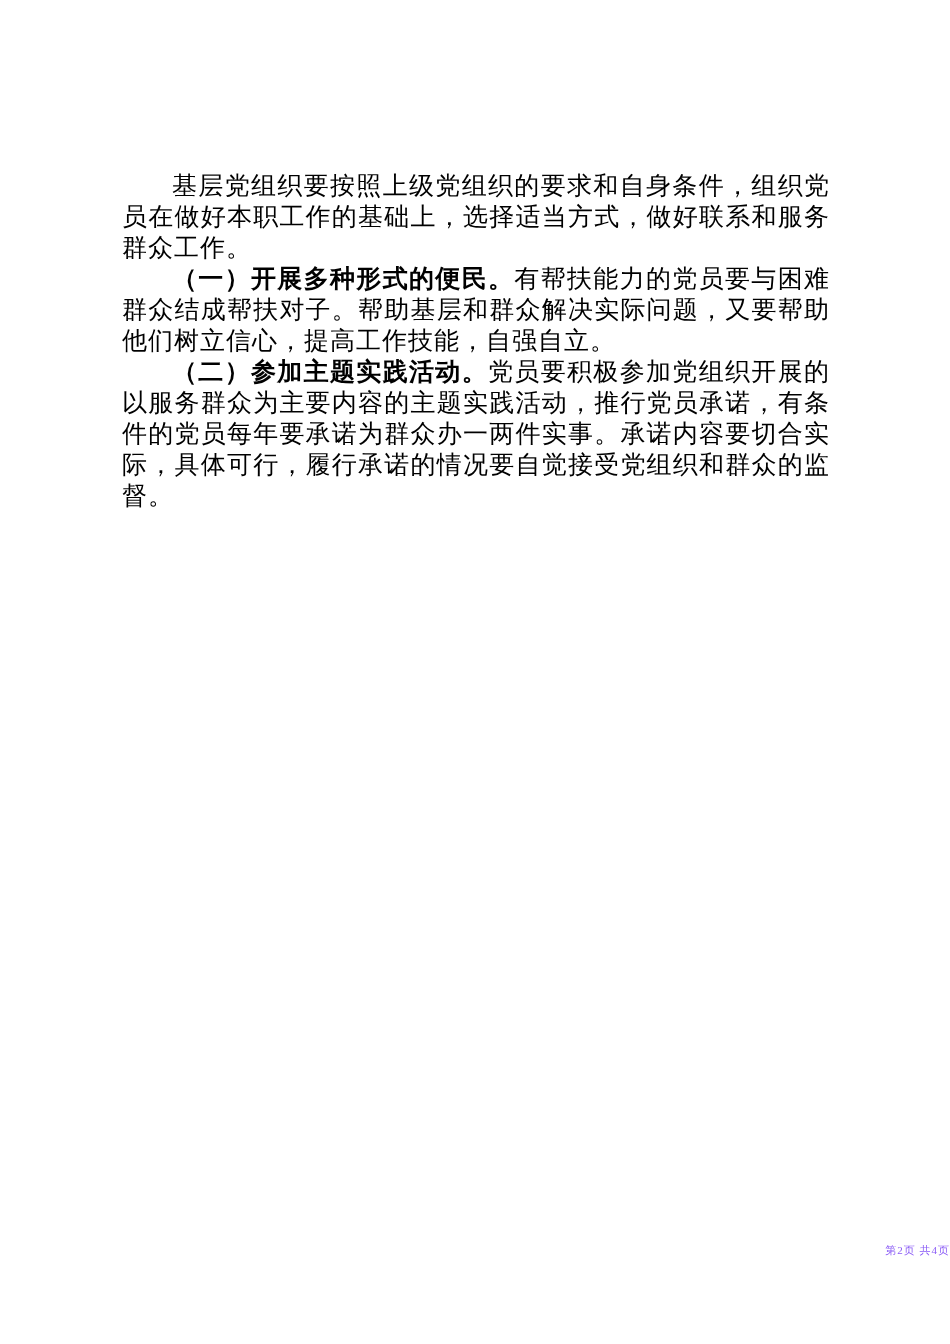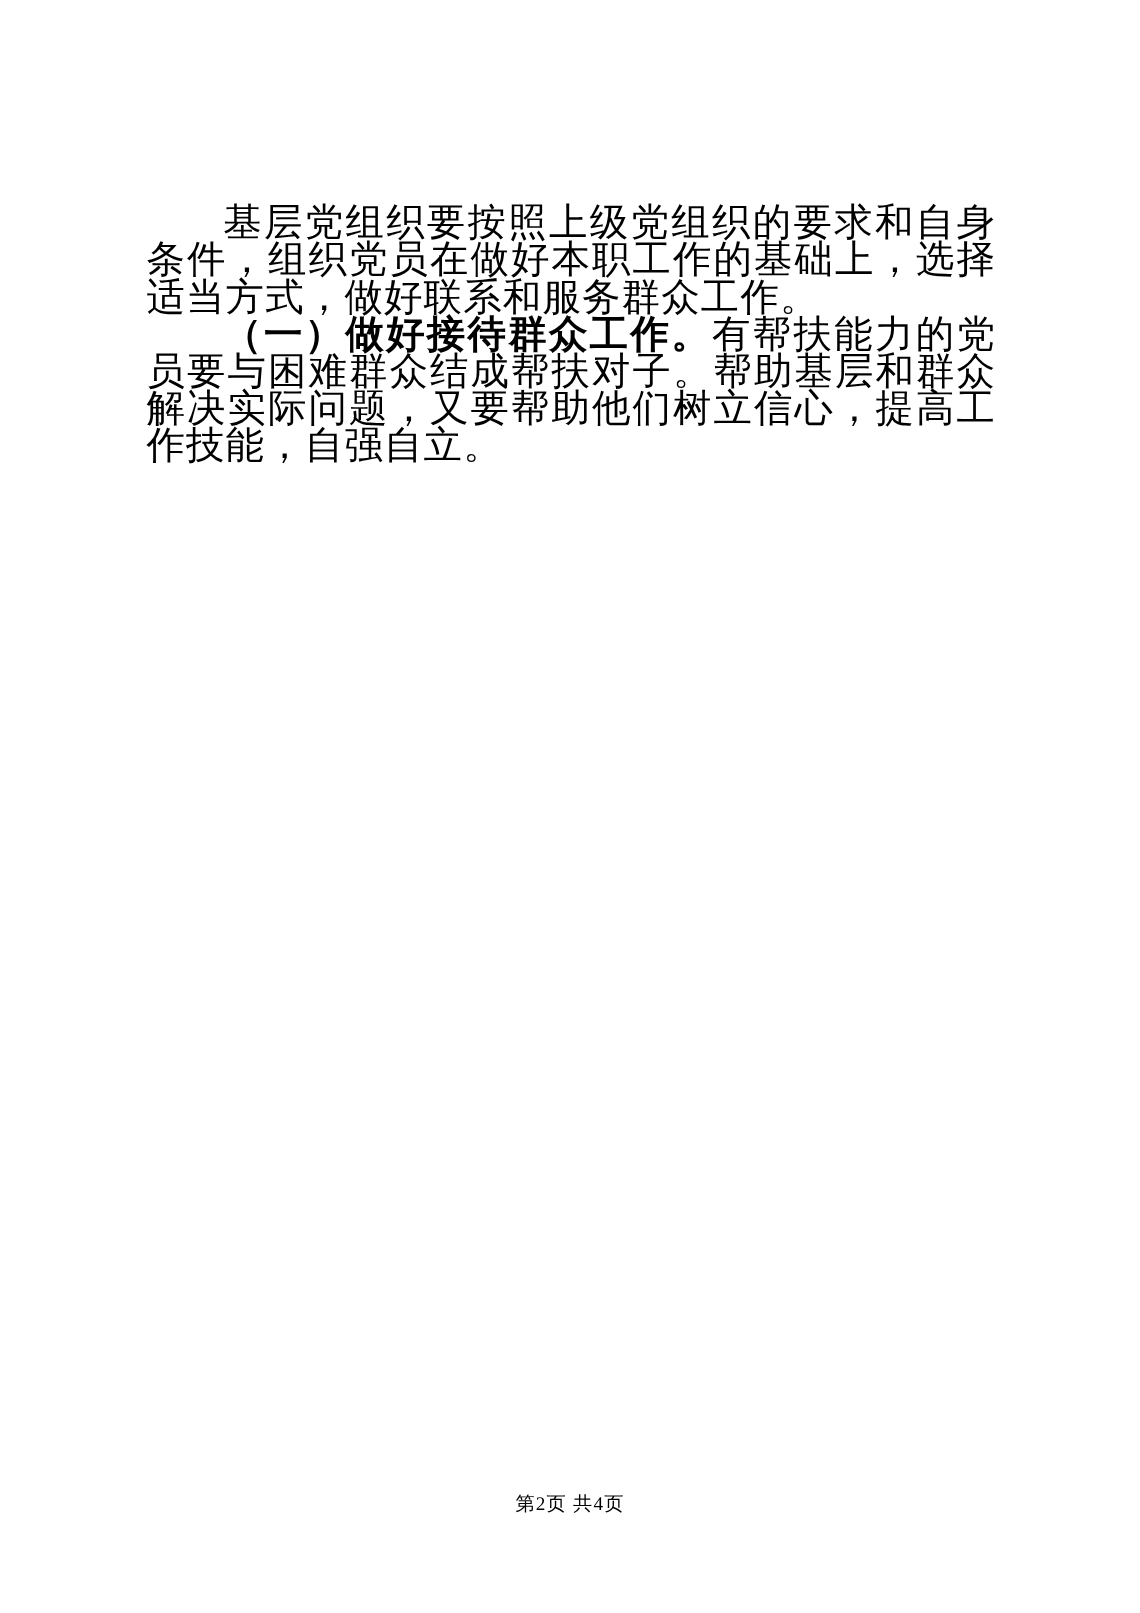--- a/index.html
+++ b/index.html
@@ -17,52 +17,53 @@
     inset: 0;
     background: #ffffff;
   }
   .doc-content {
     position: absolute;
     left: 122px;
     top: 170px;
     width: 708px;
   }
   .para {
-    font-size: 32px;
+    font-size: 25px;
     line-height: 31px;
     letter-spacing: 1px;
     text-align: justify;
     text-indent: 2em;
     word-break: break-all;
   }
   .para-heading {
     font-weight: bold;
   }
   .page-footer {
     position: absolute;
     top: 1243px;
     left: 0;
     width: 100%;
-    text-align: center;
-    font-size: 16px;
+    text-align: right;
+    font-size: 11px;
     letter-spacing: 1px;
-    color: #000000;
+    color: #8b5cf6;
   }
 </style>
 </head>
 <body>
 
 <div class="doc-page">
 
   <div class="doc-content">
 
     <p class="para"><span class="para-heading"></span><span>基层党组织要按照上级党组织的要求和自身条件，组织党员在做好本职工作的基础上，选择适当方式，做好联系和服务群众工作。</span></p>
 
-    <p class="para"><span class="para-heading">（一）做好接待群众工作。</span><span>有帮扶能力的党员要与困难群众结成帮扶对子。帮助基层和群众解决实际问题，又要帮助他们树立信心，提高工作技能，自强自立。</span></p>
+    <p class="para"><span class="para-heading">（一）开展多种形式的便民。</span><span>有帮扶能力的党员要与困难群众结成帮扶对子。帮助基层和群众解决实际问题，又要帮助他们树立信心，提高工作技能，自强自立。</span></p>
 
+    <p class="para"><span class="para-heading">（二）参加主题实践活动。</span><span>党员要积极参加党组织开展的以服务群众为主要内容的主题实践活动，推行党员承诺，有条件的党员每年要承诺为群众办一两件实事。承诺内容要切合实际，具体可行，履行承诺的情况要自觉接受党组织和群众的监督。</span></p>
 
 
 
 
 
   </div>
 
   <div class="page-footer">
     <span>第2页 共4页</span>
   </div>

